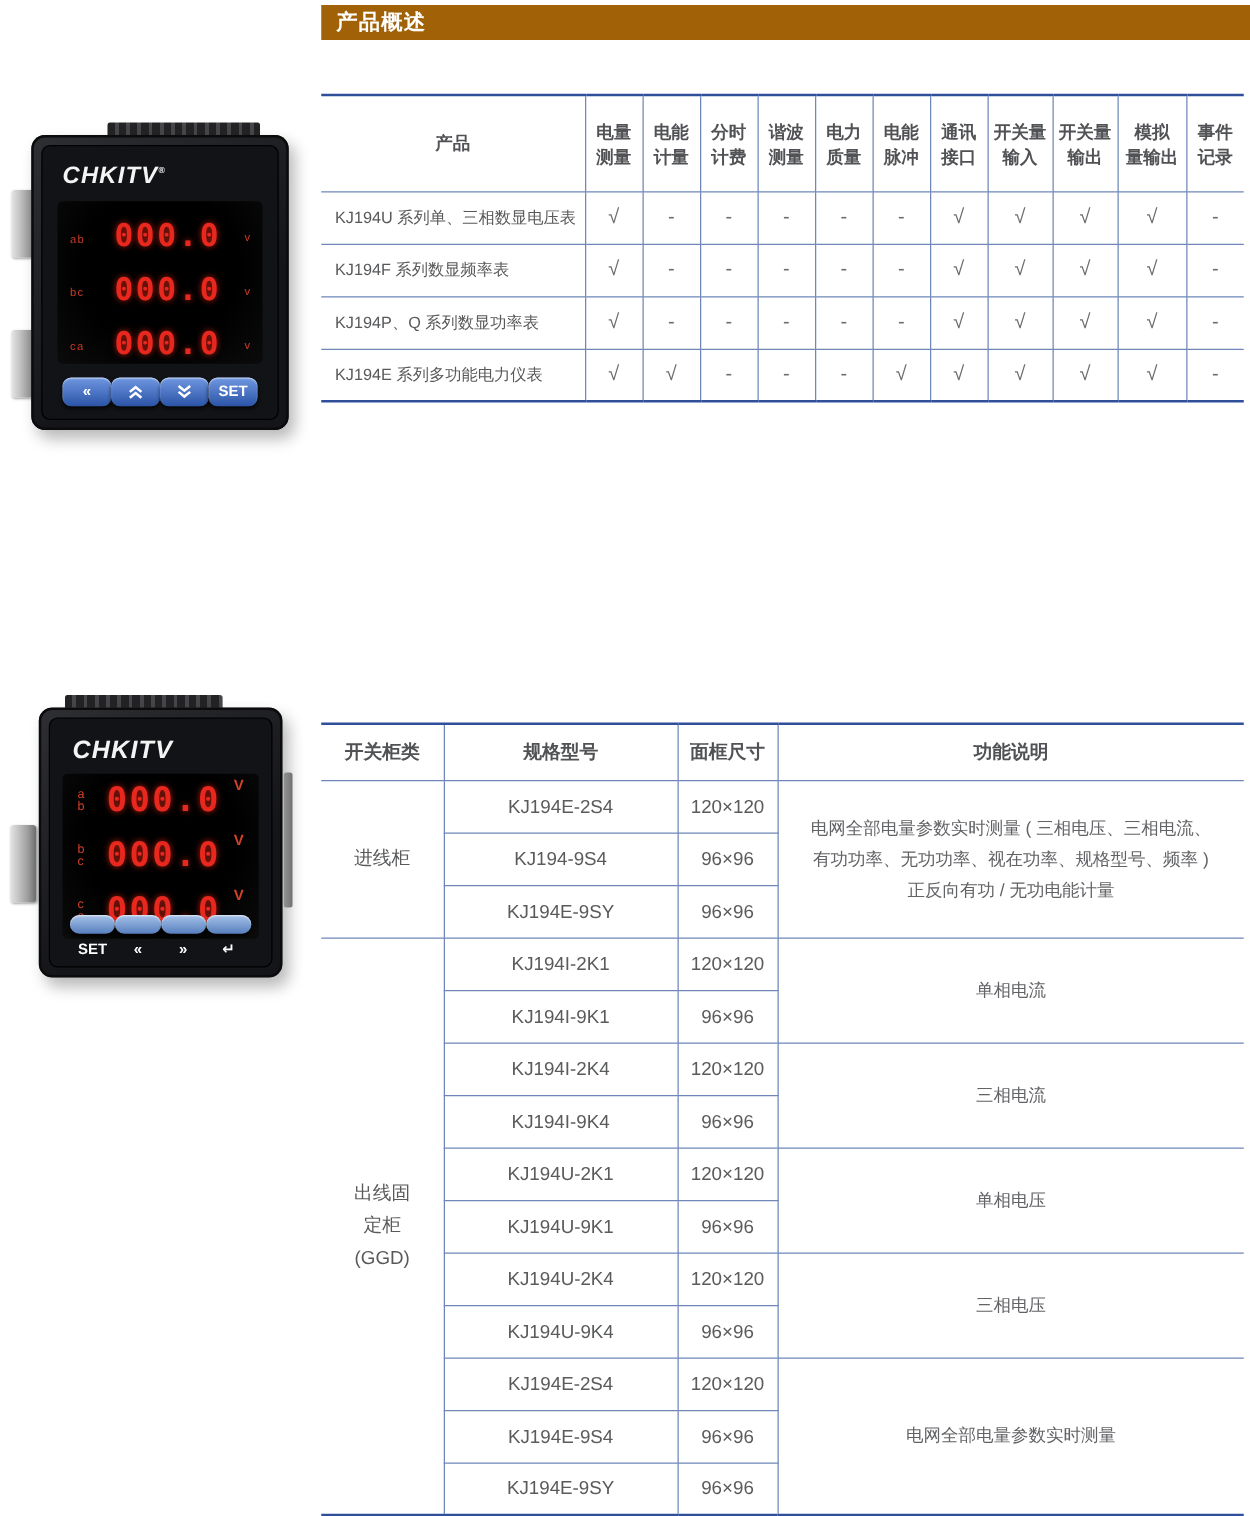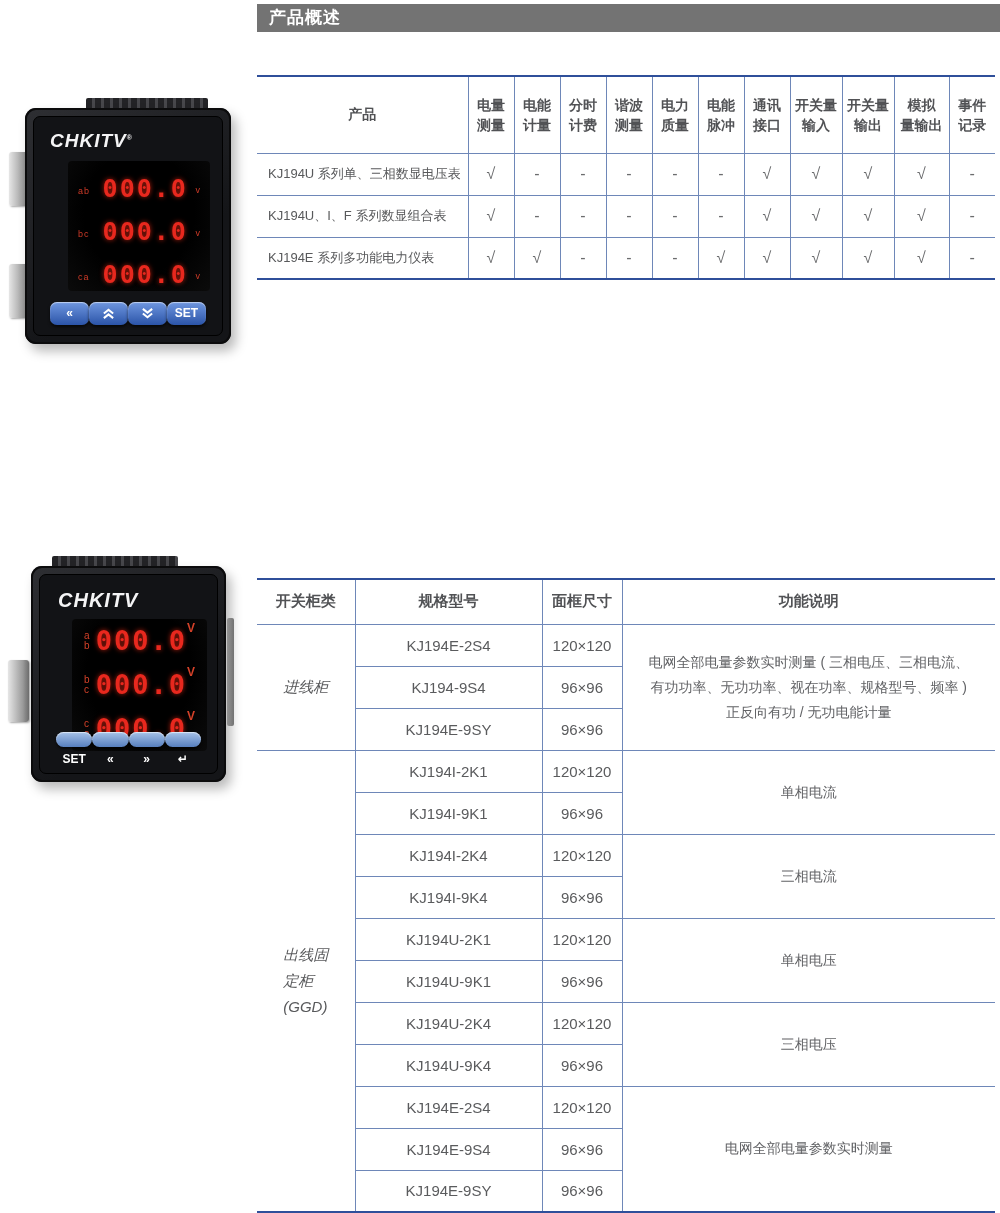--- a/index.html
+++ b/index.html
@@ -7,21 +7,21 @@
   body {
     width:1000px; height:1213px;
     font-family:"Liberation Sans","DejaVu Sans",sans-serif;
     color:#58595b;
   }
   .page { position:relative; width:1000px; height:1213px; overflow:hidden; background:#fff; }
 
   
   .banner {
     position:absolute; left:257px; width:743px; height:28px;
-    background:#737373; color:#ffffff;
+    background:#a16207; color:#ffffff;
     font-size:17px; font-weight:bold; letter-spacing:1px;
     line-height:28px; padding-left:12px;
     border-top:1px solid #1d3а7d;
   }
   #banner1 { top:4px; }
   #banner2 { top:528px; box-shadow:0 -2px 0 #23418c; }
 
   
   table { border-collapse:collapse; table-layout:fixed; background:#fff; }
   th, td { border:1px solid #6e87b8; overflow:hidden; }
@@ -38,21 +38,21 @@
   #table1 th .hl { line-height:20px; }
   #table1 td.prod { text-align:left; padding-left:11px; font-size:13px; color:#58595b; }
   #table1 td.feat { text-align:center; font-size:16px; color:#6b6c6e; }
 
   
   #table2 { position:absolute; left:257px; top:578px; width:738px; }
   #table2 tr.hdr { height:45px; }
   #table2 tr.r   { height:42px; }
   #table2 th { font-size:15px; font-weight:bold; color:#515255; text-align:center; background:#fff; }
   #table2 td.cab   { text-align:center; font-size:15px; color:#58595b; vertical-align:middle; }
-  #table2 td.cab .stack { display:inline-block; text-align:left; line-height:26px;font-style:italic; }
+  #table2 td.cab .stack { display:inline-block; text-align:center; line-height:26px; }
   #table2 td.model { text-align:center; font-size:15px; color:#5a5b5d; }
   #table2 td.size  { text-align:center; font-size:15px; color:#5a5b5d; }
   #table2 td.func  { text-align:center; font-size:14px; color:#626366; line-height:25px; vertical-align:middle; }
 
   
   .meter { position:absolute; }
   #meter-top    { left:8px;  top:96px;  width:226px; height:250px; }
   #meter-bottom { left:6px;  top:556px; width:228px; height:230px; }
 
   .fins { position:absolute; background:repeating-linear-gradient(90deg,#232326 0 6px,#47474b 6px 9px); border-radius:2px; }
@@ -74,21 +74,21 @@
   #meter-bottom .bezel { left:25px; top:10px; right:8px; bottom:4px; }
 
   .face { position:absolute; inset:8px; border-radius:7px; background:#121316; border:1px solid #000; }
 
   .brand { position:absolute; color:#f4f4f5; font-weight:bold; letter-spacing:1px; font-style:italic; }
   #meter-top .brand    { top:13px; left:16px; font-size:19px; }
   #meter-bottom .brand { top:14px; left:18px; font-size:20px; }
   .brand sup { font-size:7px; font-style:normal; vertical-align:super; }
 
   .screen { position:absolute; background:radial-gradient(ellipse at 50% 40%, #000 55%, #0b0b0b);
-            border-radius:4px;margin-left:22px; }
+            border-radius:4px; }
   #meter-top .screen    { left:12px; right:12px; top:44px; height:130px; }
   #meter-bottom .screen { left:10px; right:10px; top:44px; height:132px; }
 
   .digits { font-family:"DejaVu Sans Mono",monospace; font-weight:bold; color:#e8281e;
             text-shadow:0 0 5px rgba(243,42,20,.75); letter-spacing:2px; }
 
   .m-row { display:flex; align-items:flex-end; padding:2px 10px; height:43px; }
   .m-row .lbl { width:17px; font-size:9px; color:#cf3b28; letter-spacing:1px; margin-bottom:6px; }
   .m-row .digits { flex:1; text-align:center; font-size:25px; line-height:27px; }
   .m-row .unit { font-size:9px; color:#cf3b28; margin-bottom:7px; }
@@ -283,21 +283,35 @@
       <td class="feat">-</td>
       <td class="feat">-</td>
       <td class="feat">-</td>
       <td class="feat">√</td>
       <td class="feat">√</td>
       <td class="feat">√</td>
       <td class="feat">√</td>
       <td class="feat col-last">-</td>
     </tr>
     <tr class="r">
-      <td class="prod col-first">KJ194U、I、F 系列数显组合表</td>
+      <td class="prod col-first">KJ194F 系列数显频率表</td>
+      <td class="feat">√</td>
+      <td class="feat">-</td>
+      <td class="feat">-</td>
+      <td class="feat">-</td>
+      <td class="feat">-</td>
+      <td class="feat">-</td>
+      <td class="feat">√</td>
+      <td class="feat">√</td>
+      <td class="feat">√</td>
+      <td class="feat">√</td>
+      <td class="feat col-last">-</td>
+    </tr>
+    <tr class="r">
+      <td class="prod col-first">KJ194P、Q 系列数显功率表</td>
       <td class="feat">√</td>
       <td class="feat">-</td>
       <td class="feat">-</td>
       <td class="feat">-</td>
       <td class="feat">-</td>
       <td class="feat">-</td>
       <td class="feat">√</td>
       <td class="feat">√</td>
       <td class="feat">√</td>
       <td class="feat">√</td>

